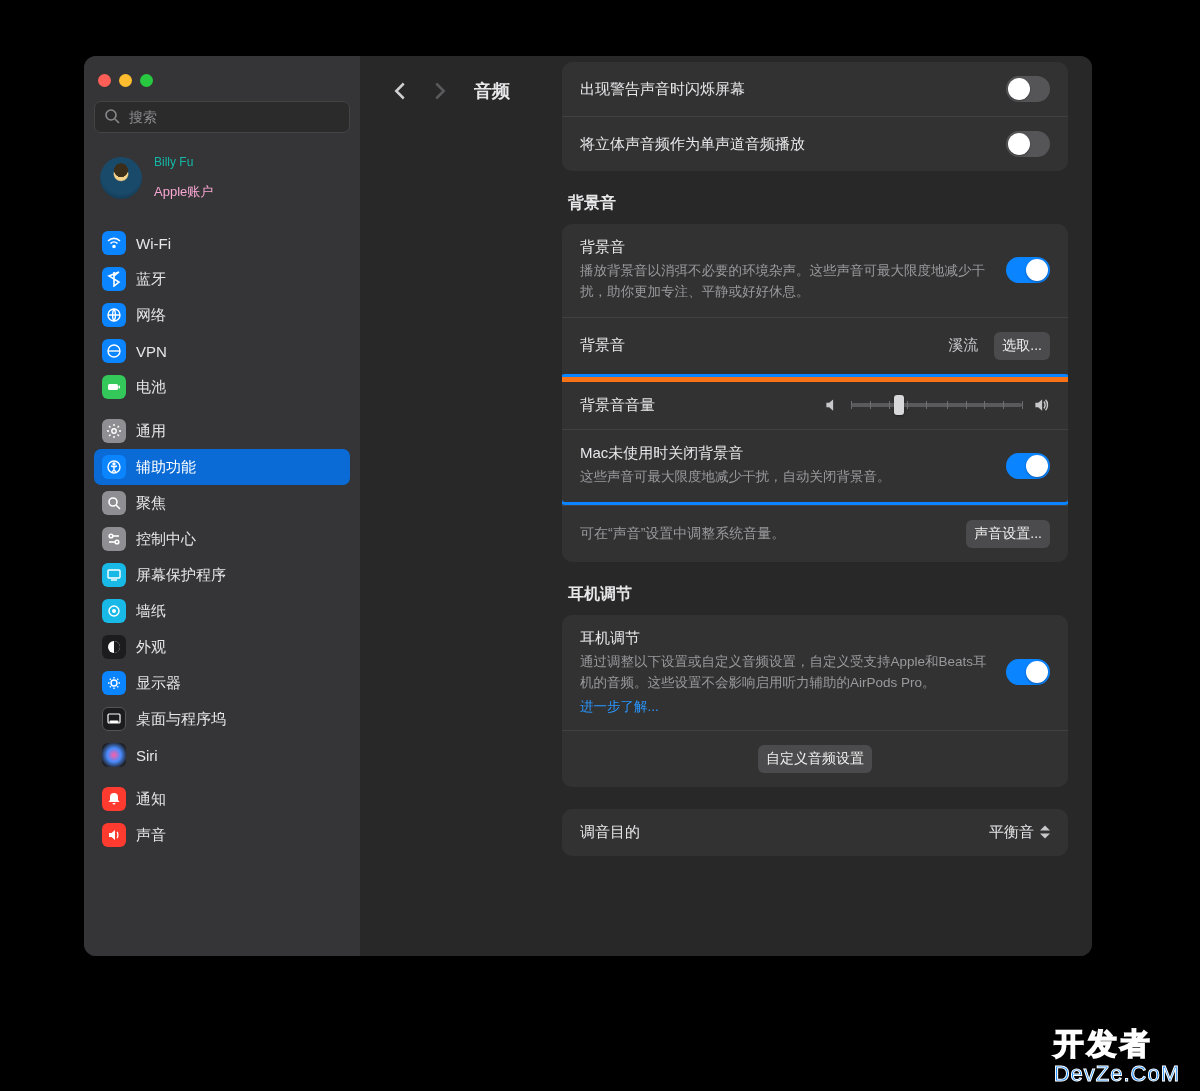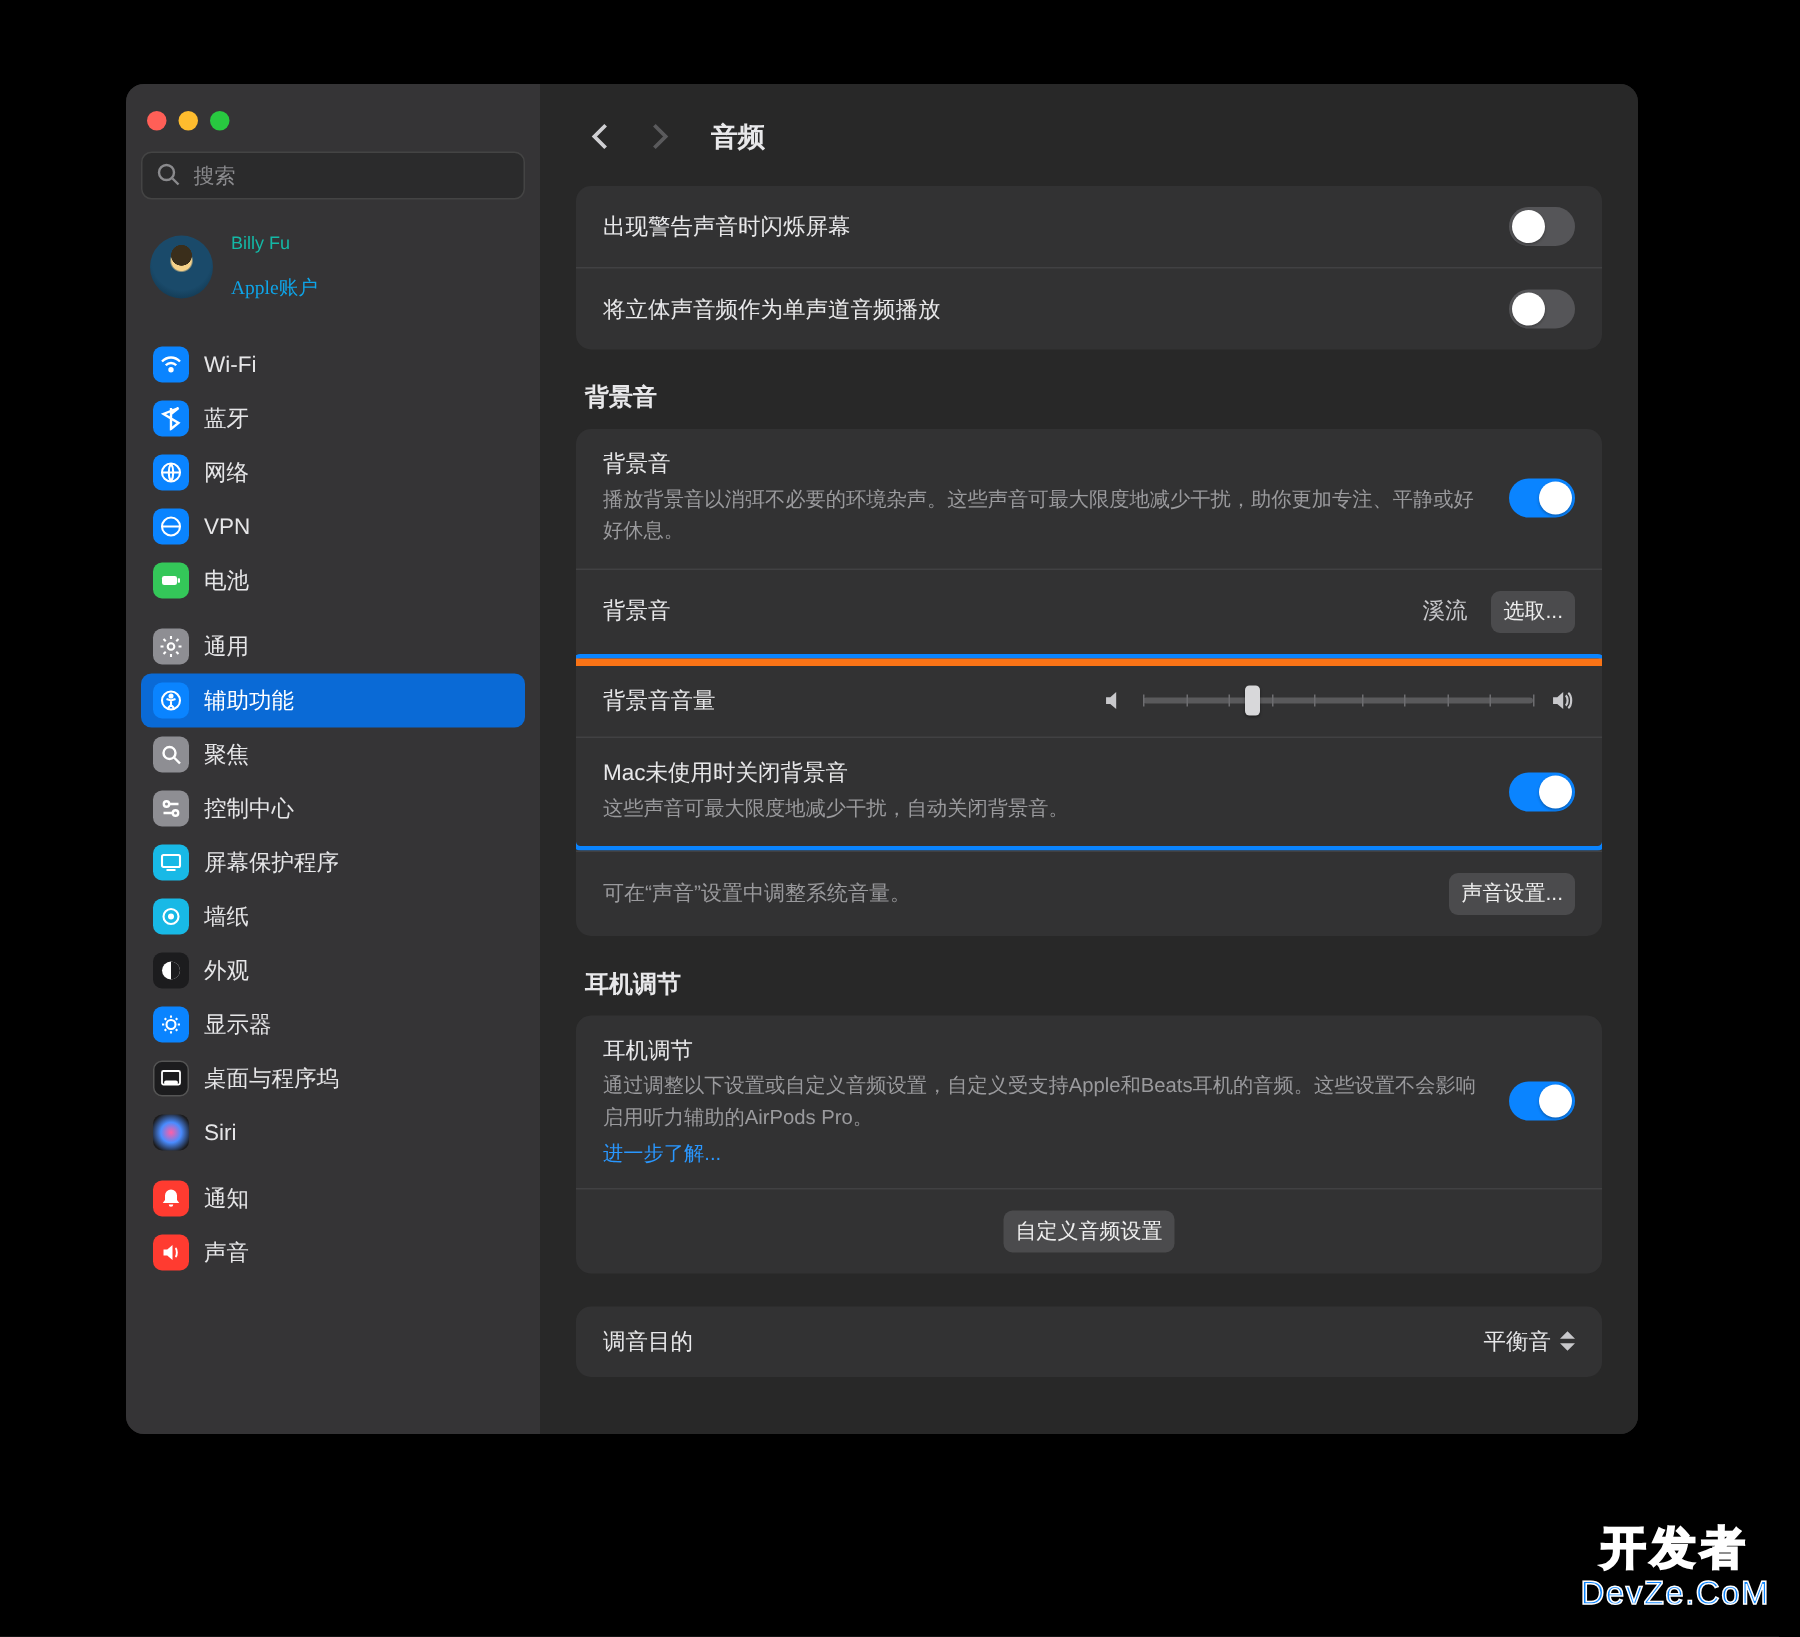--- a/index.html
+++ b/index.html
@@ -82,24 +82,23 @@
     left:8px; top:6px; width:26px; height:18px;
     background: radial-gradient(circle at 50% 40%, #3a2e1b 40%, transparent 42%);
     border-radius:50%;
   }
   .account-text .name {
     color: #14b8a6;
     font-size: 12px;
     font-weight: 500;
   }
   .account-text .sub {
-    color: #0ea5e9;
+    color: #f9a8d4;
     font-size: 13px;
     margin-top: 14px;
-    font-family: Liberation Serif, serif;
   }
   .nav-group {
     margin-top: 8px;
   }
   .nav-item {
     display: flex;
     align-items: center;
     gap: 10px;
     height: 36px;
     border-radius: 7px;
@@ -138,21 +137,21 @@
   .ic-dock { background:#1c1c1e; border:1px solid #555; }
   .ic-siri { background: radial-gradient(circle at 50% 50%, #ff5ea6, #4a8cff, #1c1c1e 80%); }
   .ic-noti { background:#ff3b30; }
   .ic-sound { background:#ff3b30; }
   .ic-glyph { width:16px; height:16px; }
   
   .content {
     flex: 1;
     background: #282828;
     display: flex;
-    flex-direction: column;
+    flex-direction: row;
     overflow: hidden;
   }
   .header {
     display: flex;
     align-items: center;
     gap: 16px;
     padding: 20px 28px 12px 28px;
     height: 62px;
   }
   .nav-btn {
@@ -303,22 +302,22 @@
     font-size:15px;
   }
   .chev-ud {
     display:flex;flex-direction:column;gap:0;color:#c8c8cb;
   }
   .chev-ud svg{width:10px;height:7px;}
   
   .watermark {
     position:absolute;
     right: 20px;
-    bottom: 16px;
-    text-align:center;
+    bottom: 4px;
+    text-align:left;
     z-index: 10;
     pointer-events:none;
   }
   .watermark .l1 {
     font-size: 30px;
     font-weight: 700;
     color: #0a84ff;
     -webkit-text-stroke: 1.5px #fff;
     letter-spacing: 3px;
   }

